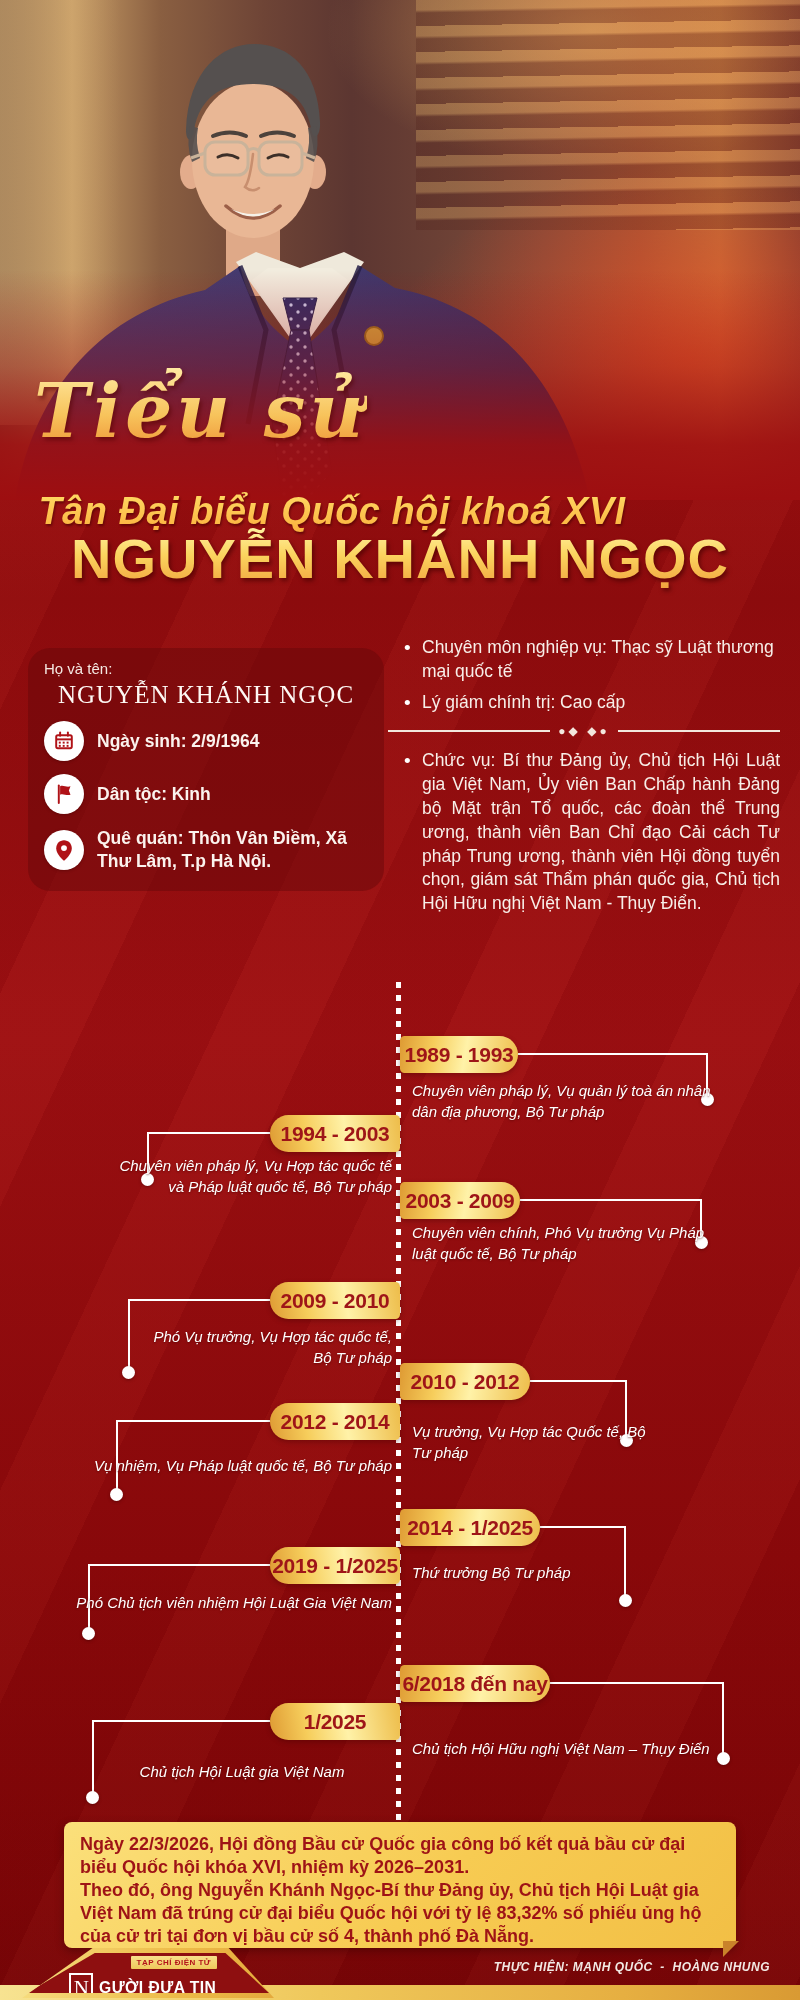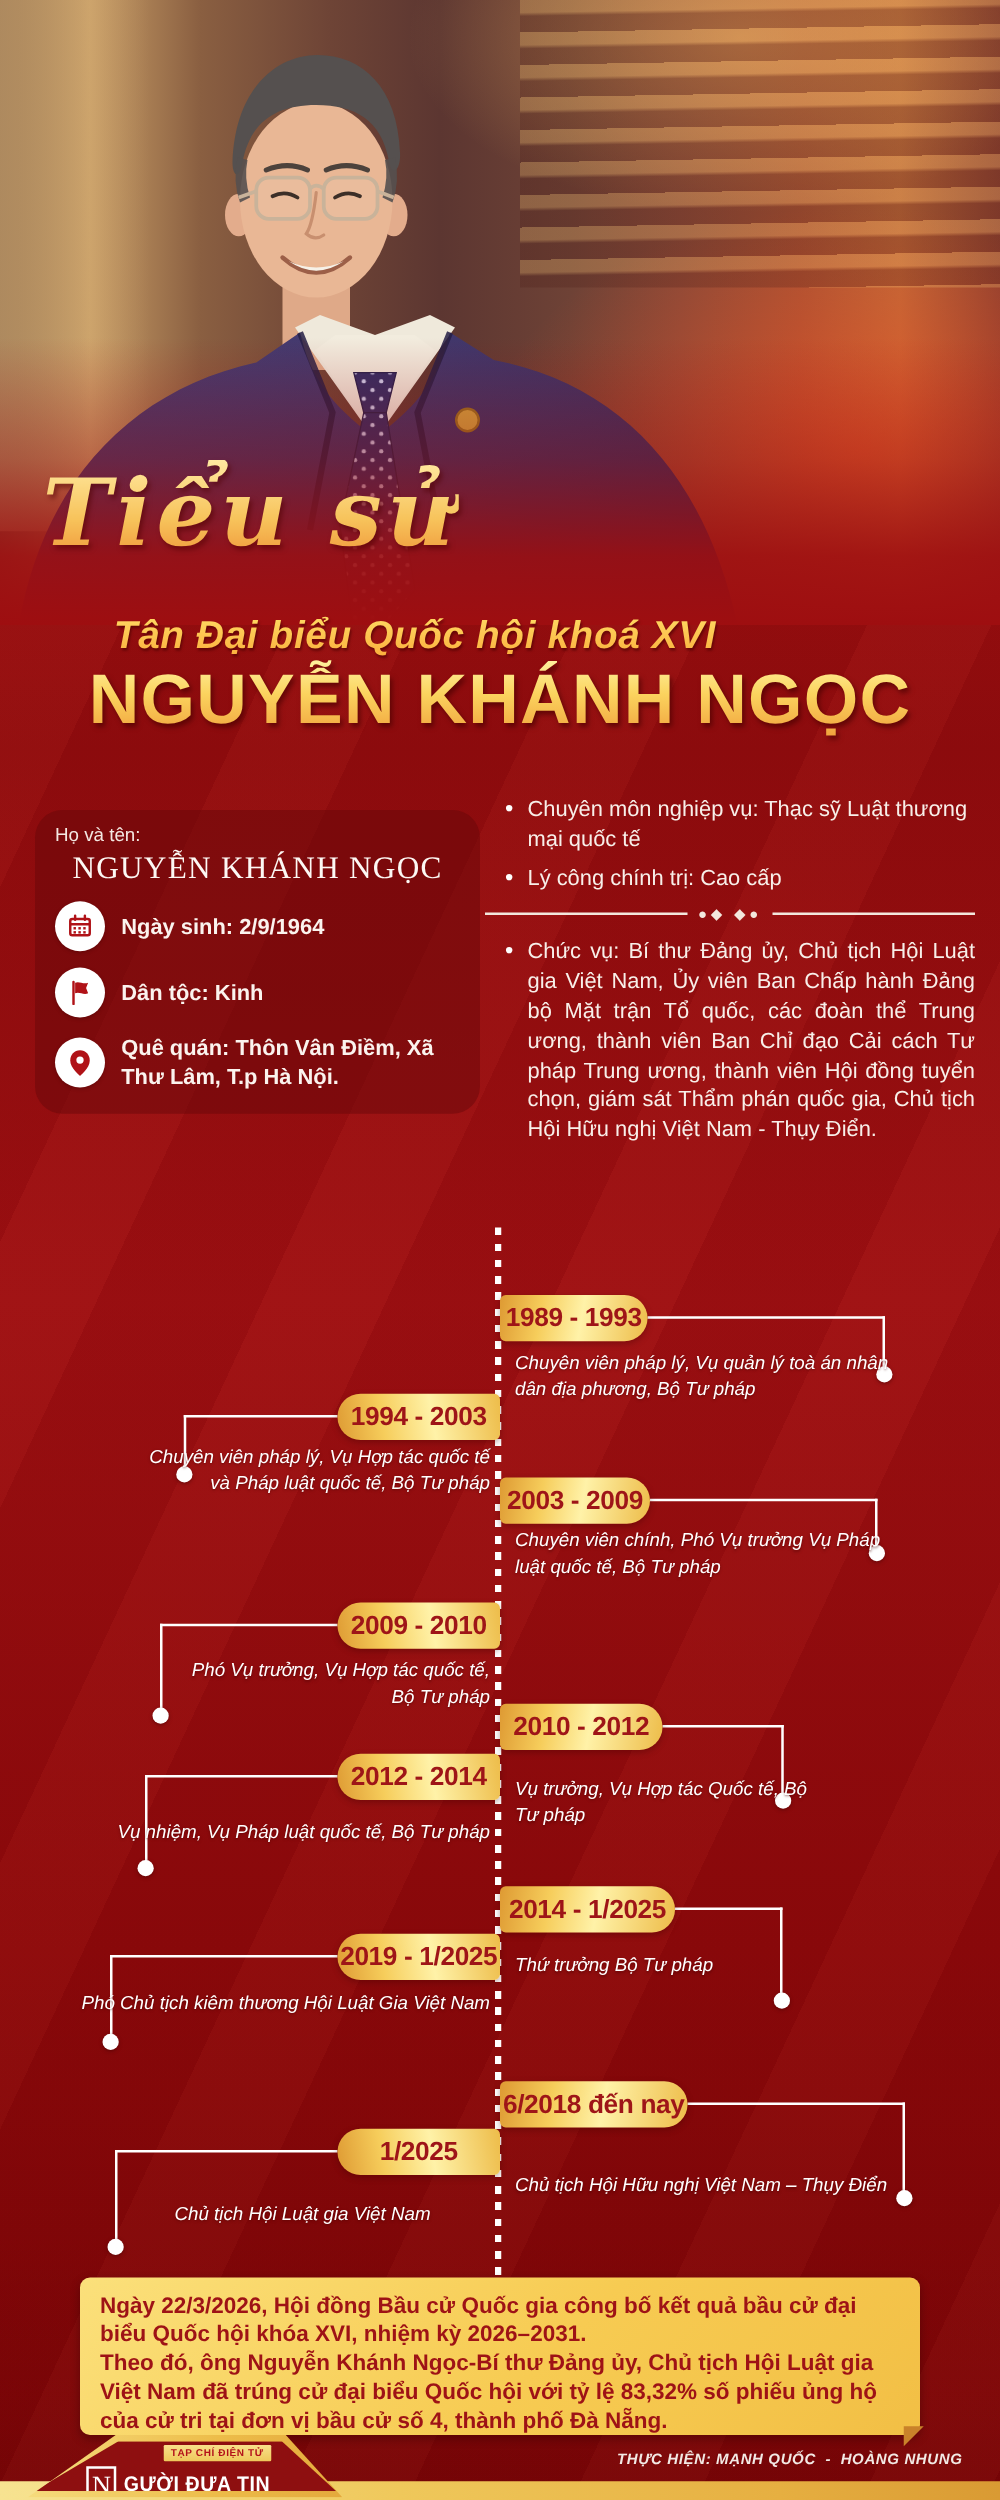--- a/index.html
+++ b/index.html
@@ -24,21 +24,21 @@
   .person{position:absolute;left:0;top:0;z-index:2;}
   .photo-fade{position:absolute;left:0;top:270px;width:800px;height:230px;z-index:3;
     background:linear-gradient(180deg, rgba(158,14,16,0) 0%, rgba(158,14,16,.40) 42%, rgba(158,14,16,.90) 76%, #9E0E10 100%);}
   
   .script-title{position:absolute;left:34px;top:368px;z-index:4;
     font-family:"DejaVu Serif", serif;font-style:italic;font-weight:bold;font-size:74px;letter-spacing:4px;
     background:linear-gradient(180deg,#FFE9A0 0%,#F7C35B 55%,#EE8F33 100%);
     -webkit-background-clip:text;background-clip:text;color:transparent;
     text-shadow:none;filter:drop-shadow(2px 3px 2px rgba(80,0,0,.55));}
   .subtitle{position:absolute;left:0;top:490px;width:664px;z-index:4;text-align:center;
-    font-style:italic;font-weight:bold;font-size:31px;letter-spacing:.5px;
+    font-style:italic;font-weight:bold;font-size:38px;letter-spacing:.5px;
     background:linear-gradient(180deg,#FFDD66 0%,#FBAE3C 100%);
     -webkit-background-clip:text;background-clip:text;color:transparent;
     filter:drop-shadow(1px 2px 1px rgba(70,0,0,.6));}
   .big-name{position:absolute;left:0;top:526px;width:800px;z-index:4;text-align:center;
     font-weight:bold;font-size:56px;letter-spacing:1px;
     background:linear-gradient(180deg,#FFF3A3 0%,#FBD35E 45%,#F09F3B 100%);
     -webkit-background-clip:text;background-clip:text;color:transparent;
     filter:drop-shadow(2px 3px 2px rgba(70,0,0,.65));}
   
   .profile-box{position:absolute;left:28px;top:648px;width:356px;min-height:208px;z-index:4;
@@ -212,21 +212,21 @@
           <path d="M20 5 C13 5 8 10.5 8 17.5 C8 27 20 36.5 20 36.5 C20 36.5 32 27 32 17.5 C32 10.5 27 5 20 5 Z" fill="#B01217"></path>
           <circle cx="20" cy="17" r="4.5" fill="#fff"></circle>
         </svg>
       </span>
       <span class="ptext">Quê quán: Thôn Vân Điềm, Xã Thư Lâm, T.p Hà Nội.</span>
     </div>
   </div>
 
   <div class="qual">
     <div class="li">Chuyên môn nghiệp vụ: Thạc sỹ Luật thương mại quốc tế</div>
-    <div class="li">Lý công chính trị: Cao cấp</div>
+    <div class="li">Lý giám chính trị: Cao cấp</div>
     <div class="divider">
       <span class="dl"></span>
       <span class="orn">●◆&nbsp;◆●</span>
       <span class="dl"></span>
     </div>
     <div class="li pos">Chức vụ: Bí thư Đảng ủy, Chủ tịch Hội Luật gia Việt Nam, Ủy viên Ban Chấp hành Đảng bộ Mặt trận Tổ quốc, các đoàn thể Trung ương, thành viên Ban Chỉ đạo Cải cách Tư pháp Trung ương, thành viên Hội đồng tuyển chọn, giám sát Thẩm phán quốc gia, Chủ tịch Hội Hữu nghị Việt Nam - Thụy Điển.</div>
   </div>
 
   <div class="spine"></div>
   <div>
@@ -262,21 +262,21 @@
       <div class="tdesc tdesc-l" style="top: 1455px; width: 340px; right: 408px;">Vụ nhiệm, Vụ Pháp luật quốc tế, Bộ Tư pháp</div>
       <div class="pill pill-r" style="top: 1509px; width: 140px; left: 400px;">2014 - 1/2025</div>
       <div class="conn conn-r" style="top: 1526px; width: 86px; height: 74px; left: 540px;">
         <span class="dot"></span>
       </div>
       <div class="tdesc tdesc-r" style="top: 1562px; width: 240px; left: 412px;">Thứ trưởng Bộ Tư pháp</div>
       <div class="pill pill-l" style="top: 1547px; width: 130px; left: 270px;">2019 - 1/2025</div>
       <div class="conn conn-l" style="top: 1564px; width: 182px; height: 69px; left: 88px;">
         <span class="dot"></span>
       </div>
-      <div class="tdesc tdesc-l" style="top: 1592px; width: 340px; right: 408px;">Phó Chủ tịch kiêm thương Hội Luật Gia Việt Nam</div>
+      <div class="tdesc tdesc-l" style="top: 1592px; width: 340px; right: 408px;">Phó Chủ tịch viên nhiệm Hội Luật Gia Việt Nam</div>
       <div class="pill pill-r" style="top: 1665px; width: 150px; left: 400px;">6/2018 đến nay</div>
       <div class="conn conn-r" style="top: 1682px; width: 174px; height: 76px; left: 550px;">
         <span class="dot"></span>
       </div>
       <div class="tdesc tdesc-r" style="top: 1738px; width: 330px; left: 412px;">Chủ tịch Hội Hữu nghị Việt Nam – Thụy Điển</div>
       <div class="pill pill-l" style="top: 1703px; width: 130px; left: 270px;">1/2025</div>
       <div class="conn conn-l" style="top: 1720px; width: 178px; height: 77px; left: 92px;">
         <span class="dot"></span>
       </div>
       <div class="tdesc tdesc-l" style="top: 1761px; width: 300px; right: 408px; text-align: center;">Chủ tịch Hội Luật gia Việt Nam</div>

